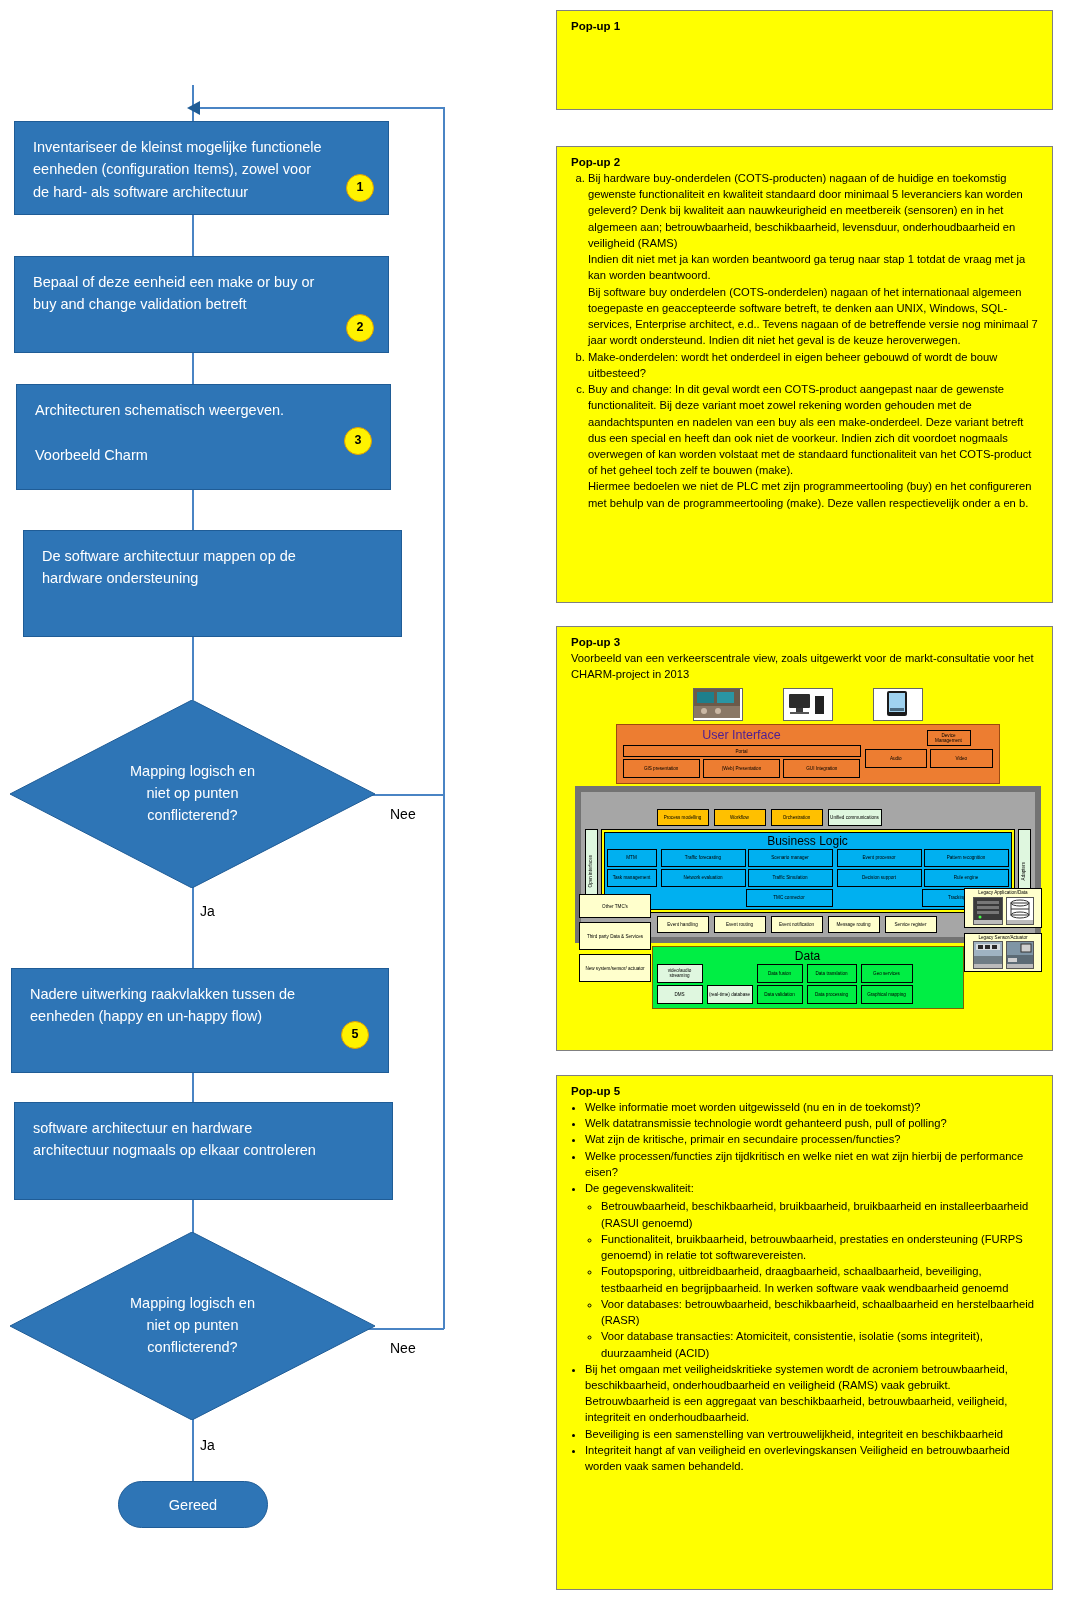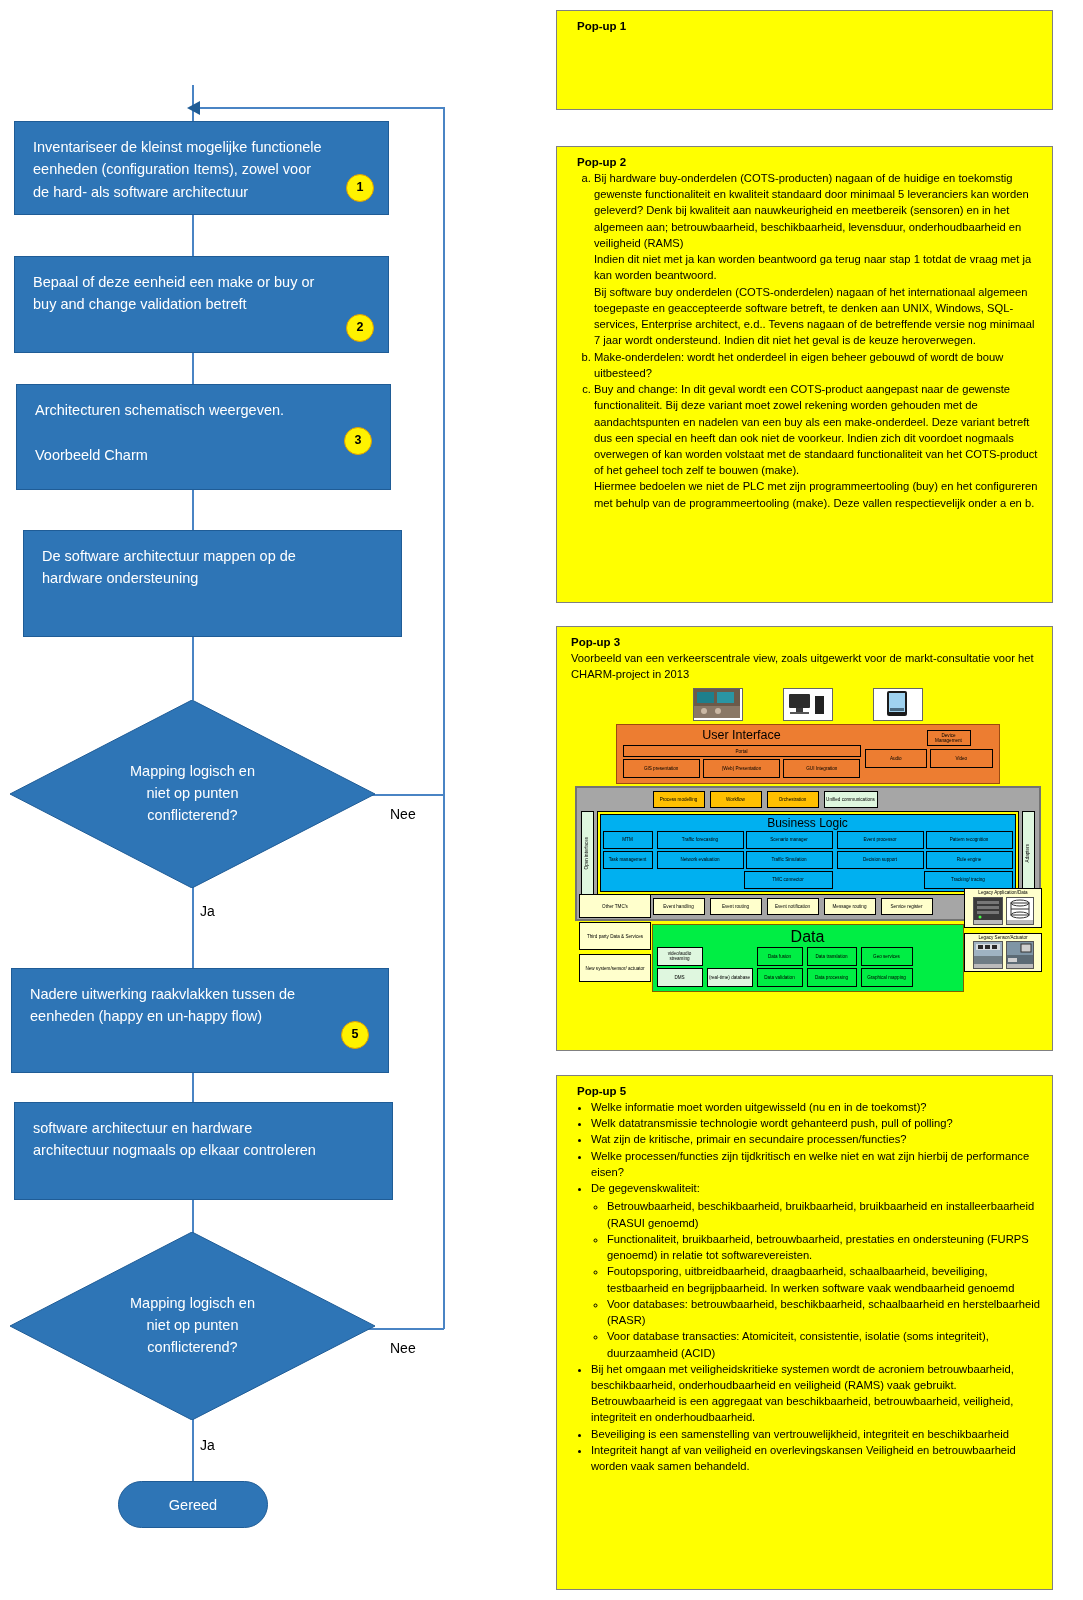--- a/index.html
+++ b/index.html
@@ -26,55 +26,55 @@
   .line{position:absolute;background:#4A84C4;}
   .vline{width:1.5px;}
   .hline{height:1.5px;}
   .edgelbl{position:absolute;font-size:14px;color:#000;}
 
   .arrowhead{position:absolute;width:0;height:0;
              border-top:7px solid transparent;border-bottom:7px solid transparent;
              border-right:13px solid #1F5C96;}
 
   
-  .popup{background:#FFFF00;border:1.5px solid #808080;padding:9px 12px 10px 20px;}
+  .popup{background:#FFFF00;border:1.5px solid #808080;padding:9px 12px 10px 14px;}
   .popup .ttl{font-weight:bold;font-size:11.5px;margin-bottom:2px;}
   .popup p, .popup li{font-size:11.2px;line-height:1.45;margin:0;}
   .popup ol.alpha{list-style:lower-alpha;margin:0;padding-left:17px;}
   .popup ul.disc{list-style:disc;margin:0;padding-left:14px;}
   .popup ul.circ{list-style:circle;margin:2px 0 0 0;padding-left:16px;}
 
   
   .charm{position:relative;}
   .thumbs{display:flex;justify-content:center;gap:40px;margin:6px 0 3px 0;}
   .thumb{width:48px;height:31px;border:1px solid #666;background:#fff;
          display:block;overflow:hidden;}
   .thumb svg{display:block;}
 
   .uiband{background:#ED7D31;border:1.5px solid #9C4A10;padding:2px 6px 5px 6px;
           margin:0 auto;width:384px;box-sizing:border-box;position:relative;}
-  .uititle{text-align:center;font-size:12.5px;color:#000000;line-height:1.2;padding:1px 0 2px;}
+  .uititle{text-align:center;font-size:12.5px;color:#4c1d95;line-height:1.2;padding:1px 0 2px;}
   .cell{border:1px solid #000;font-size:4.6px;text-align:center;
         display:flex;align-items:center;justify-content:center;line-height:1.15;
         padding:1px;box-sizing:border-box;}
   .ocell{background:#ED7D31;}
   .ycell{background:#FFC000;}
   .bcell{background:#00B0F0;}
   .gcell{background:#00EE44;}
   .pcell{background:#DFF7DF;}
   .lcell{background:#FFFFCC;}
 
-  .midband{background:#A6A6A6;border:2px solid #737373;margin:2px auto 0;width:466px;
-           box-sizing:border-box;padding:3px 4px 4px 4px;}
+  .midband{background:#A6A6A6;border:6px solid #737373;margin:2px auto 0;width:466px;
+           box-sizing:border-box;padding:17px 4px 4px 4px;}
   .blband{background:#FFFF00;border:1.5px solid #000;padding:2px;box-sizing:border-box;}
   .blinner{background:#00B0F0;border:1px solid #000;padding:1px 2px 2px;}
   .bltitle{text-align:center;font-size:12px;line-height:1.2;color:#000;}
   .databand{background:#00EE44;border:1.5px solid #806000;margin:3px auto 0;width:312px;
             box-sizing:border-box;padding:2px 4px 4px;}
-  .datatitle{text-align:center;font-size:16px;line-height:1.25;}
+  .datatitle{text-align:center;font-size:12px;line-height:1.25;}
   .vtext{writing-mode:vertical-rl;transform:rotate(180deg);font-size:4.6px;}
   .legacybox{background:#FFFFCC;border:1px solid #000;padding:1px;box-sizing:border-box;}
   .legacylbl{font-size:4.6px;text-align:center;line-height:1.1;}
   .imgph{border:1px solid #555;background:#bbb;display:block;}
 </style>
 </head>
 <body>
 
 <div class="abs" style="left:0;top:0;width:556px;height:1600px;">
 

